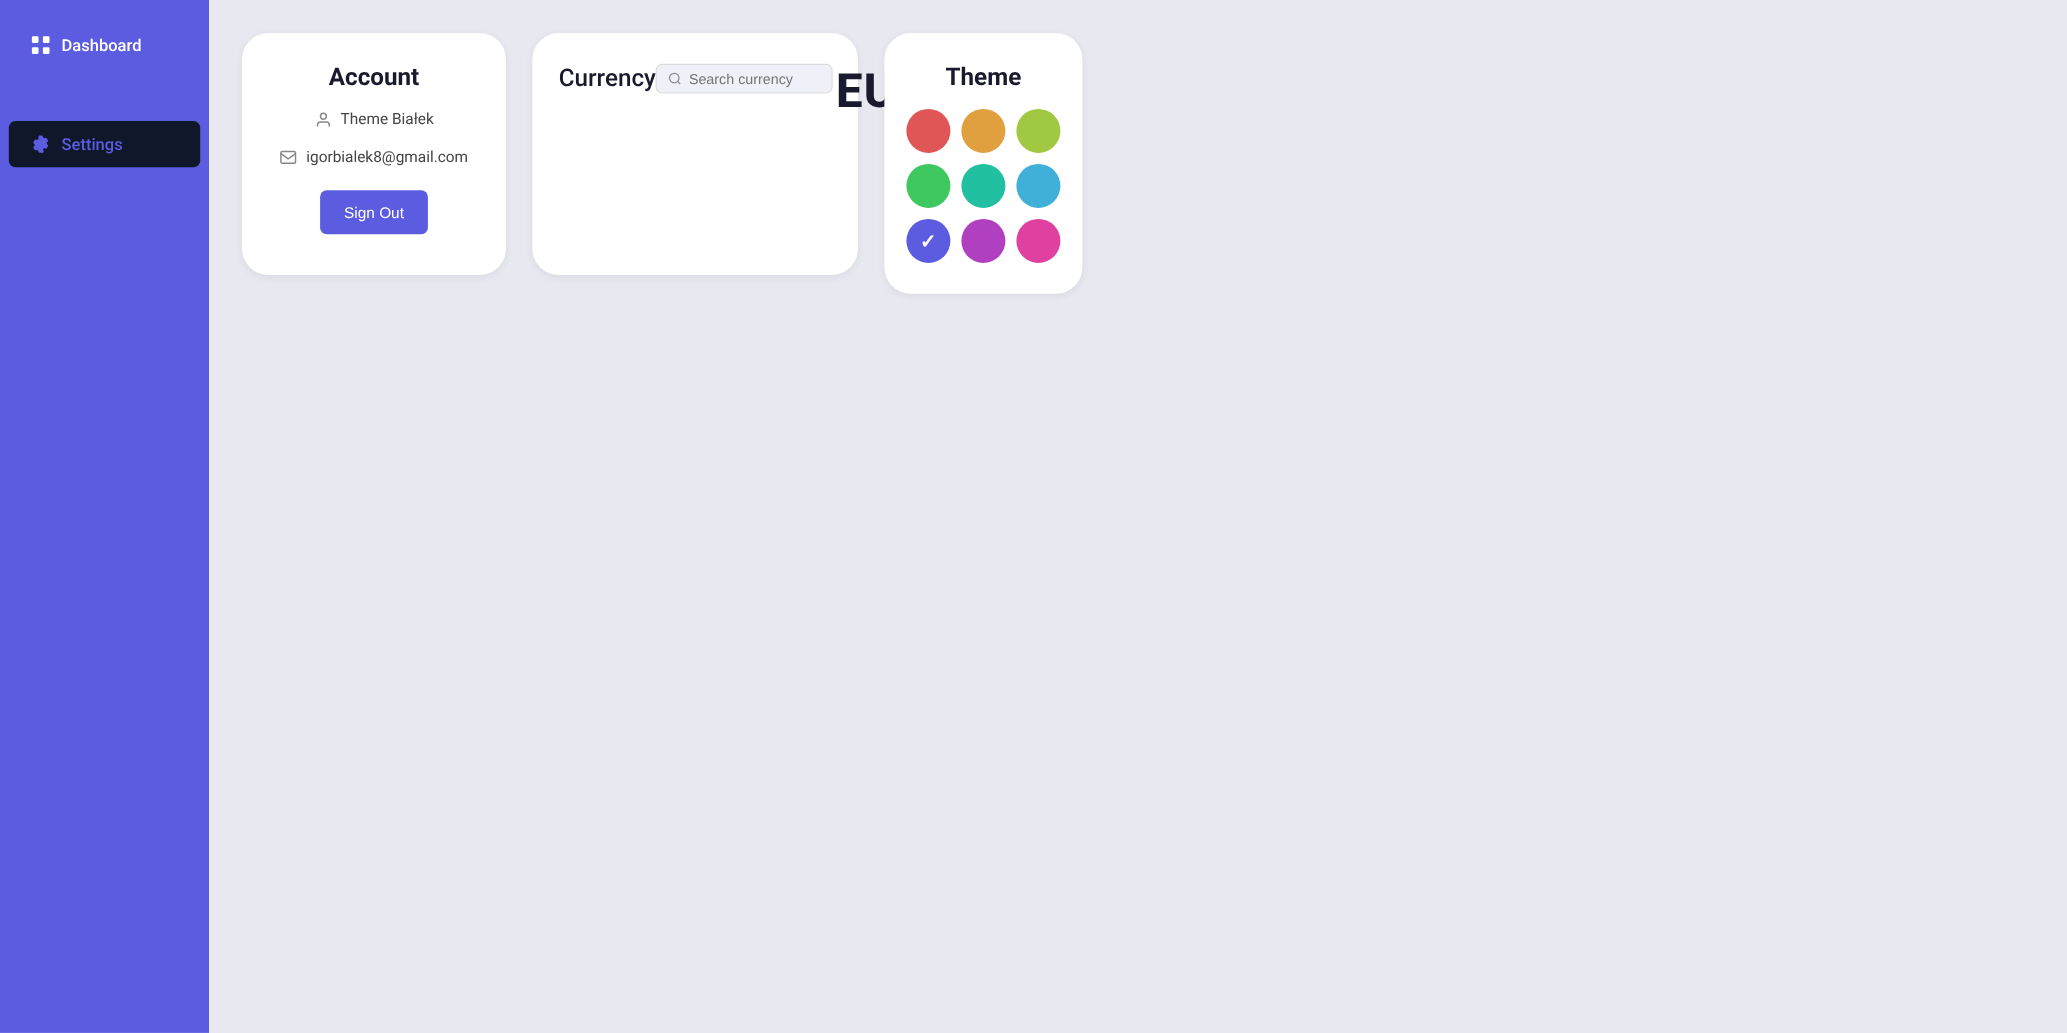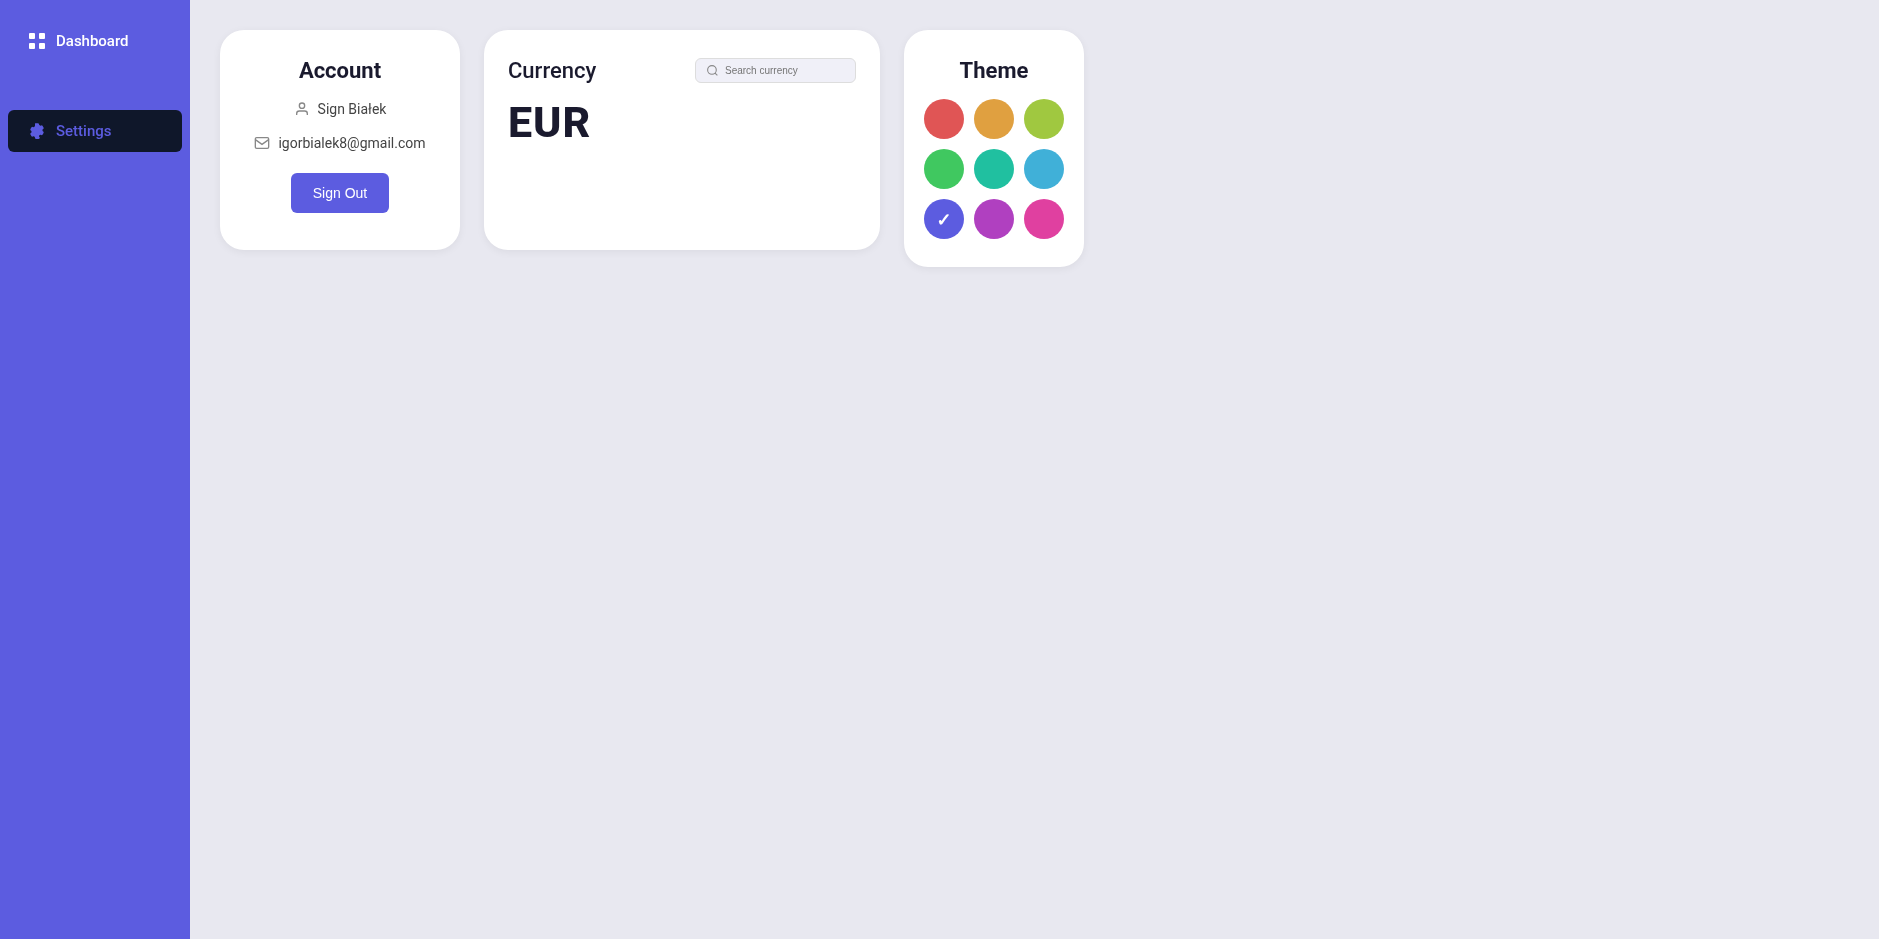--- a/index.html
+++ b/index.html
@@ -110,24 +110,23 @@
       border-radius: 6px;
       padding: 12px 22px;
       font-size: 14px;
       font-weight: 500;
       cursor: pointer;
       margin-top: 4px;
     }
 
     
     .currency-card {
-      width: 396px;
+      width: 296px;
       min-height: 220px;
       display: flex;
-      flex-direction: column;
       align-items: flex-start;
       gap: 4px;
     }
 
     .currency-header {
       display: flex;
       align-items: center;
       justify-content: space-between;
       width: 100%;
       margin-bottom: 10px;
@@ -149,21 +148,21 @@
       padding: 5px 10px;
       font-size: 13px;
       color: #888;
     }
 
     .currency-search input {
       border: none;
       background: transparent;
       outline: none;
       color: #888;
-      font-size: 10px;
+      font-size: 13px;
       width: 120px;
     }
 
     .currency-value {
       font-size: 43px;
       font-weight: 800;
       color: #1a1a2e;
       letter-spacing: 1px;
     }
 
@@ -246,21 +245,21 @@
   <div class="card account-card">
     <h2 class="account-title">Account</h2>
 
     <div class="account-field">
       <span class="account-field-icon">
         <svg width="16" height="16" viewBox="0 0 24 24" fill="none" stroke="#888" stroke-width="2" xmlns="http://www.w3.org/2000/svg">
           <path d="M20 21v-2a4 4 0 00-4-4H8a4 4 0 00-4 4v2"></path>
           <circle cx="12" cy="7" r="4"></circle>
         </svg>
       </span>
-      <span>Sign Białek</span>
+      <span>Theme Białek</span>
     </div>
 
     <div class="account-field">
       <span class="account-field-icon">
         <svg width="16" height="16" viewBox="0 0 24 24" fill="none" stroke="#888" stroke-width="2" xmlns="http://www.w3.org/2000/svg">
           <rect x="2" y="4" width="20" height="16" rx="2"></rect>
           <path d="M2 7l10 7 10-7"></path>
         </svg>
       </span>
       <span>igorbialek8@gmail.com</span>

